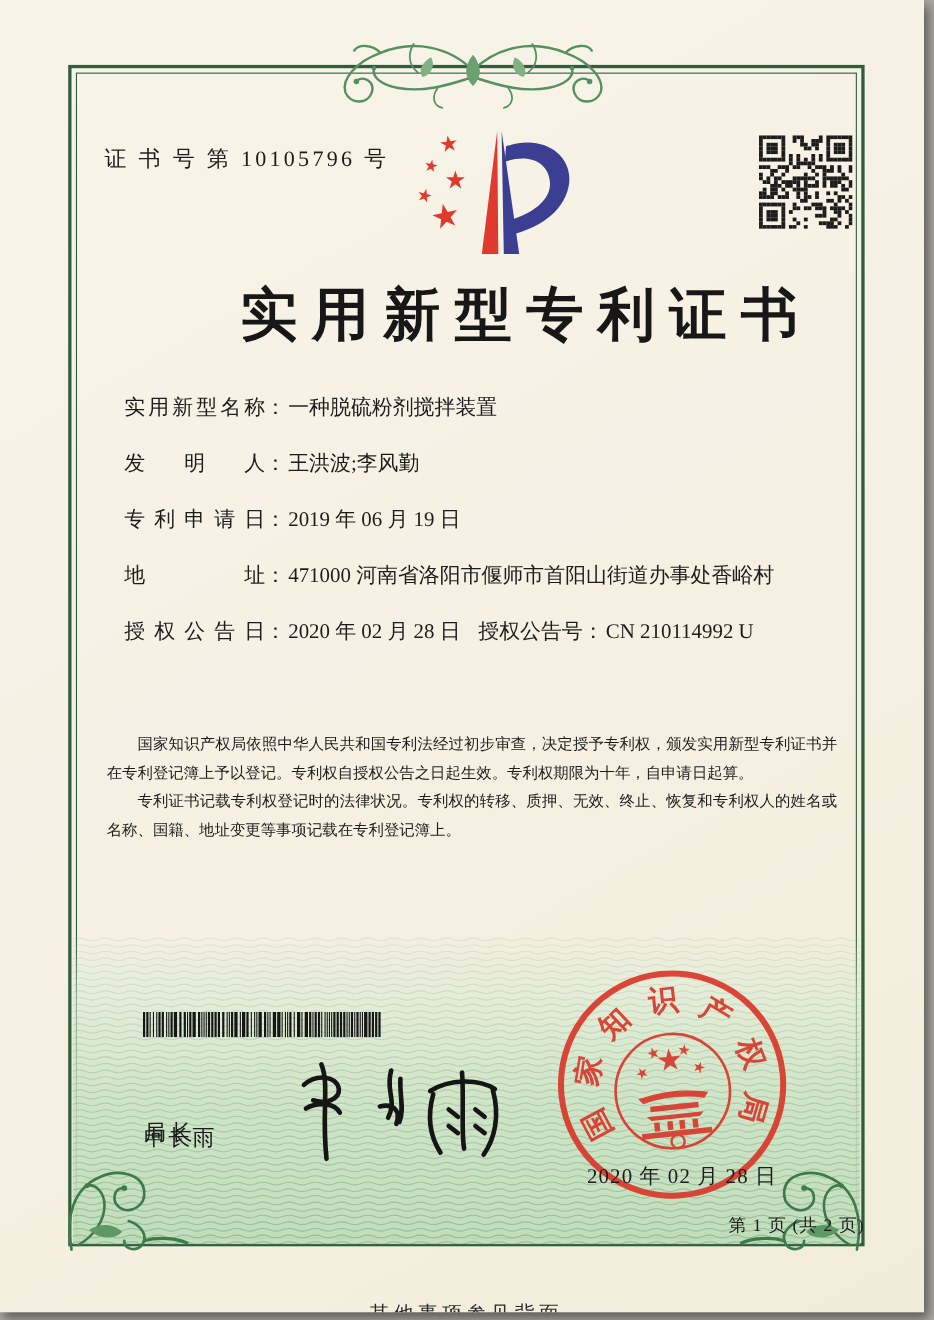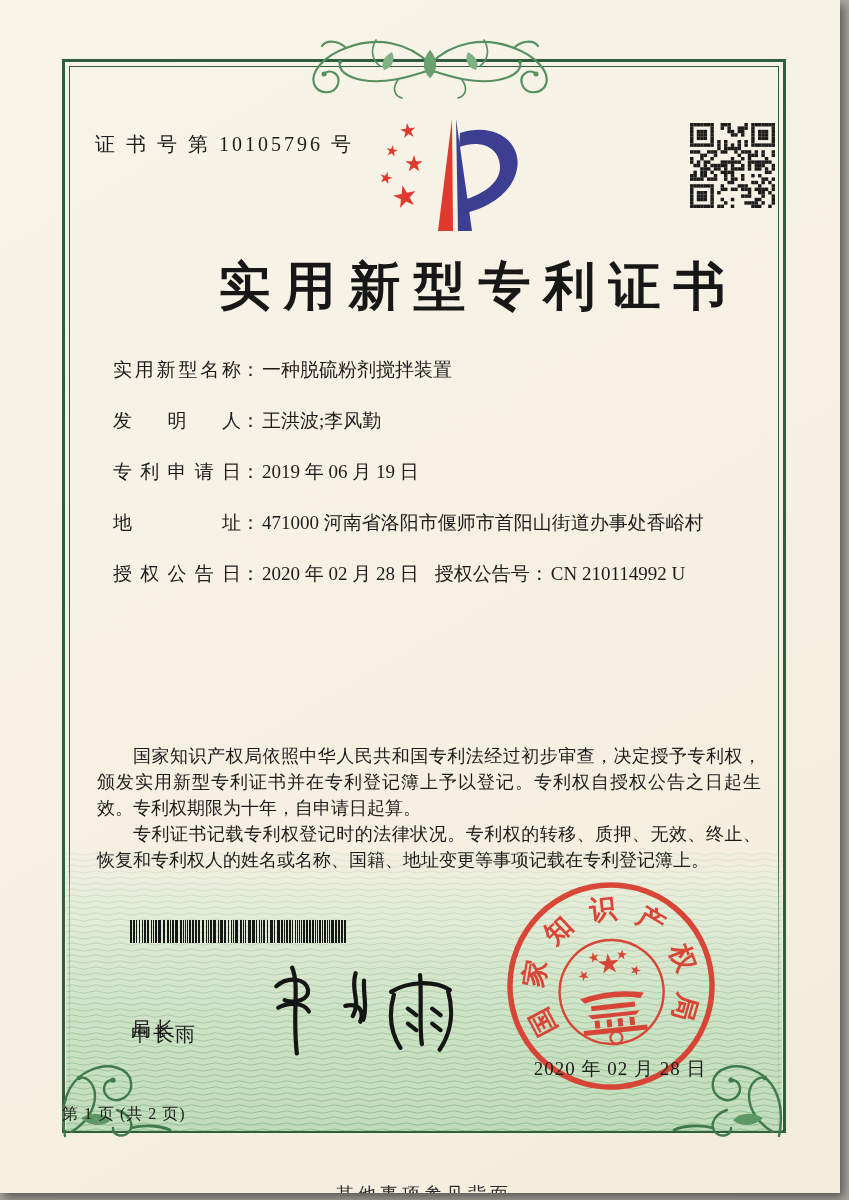--- a/index.html
+++ b/index.html
@@ -23,32 +23,32 @@
 
   .title { left:62px; top:252px; width:820px; text-align:center; font-size:52px; font-weight:700;
            letter-spacing:13px; text-indent:13px; color:#171717; }
 
   .fields { left:113px; top:357px; width:660px; font-size:19px; }
   .frow { height:22px; margin-bottom:29px; white-space:nowrap; }
   .f-label { display:inline-block; width:128px; text-align:justify; text-align-last:justify; vertical-align:top; }
   .f-colon { display:inline-block; width:21px; }
   .pair2 { margin-left:16px; }
 
-  .body-text { left:97px; top:743px; width:664px; font-size:18px; line-height:26px; text-align:justify; }
+  .body-text { left:97px; top:665px; width:664px; font-size:14px; line-height:26px; text-align:justify; }
   .body-text p { text-indent:2em; }
 
   .barcode { left:130px; top:920px; width:218px; height:23px; }
   .sig-title { left:131px; top:988px; font-size:20px; letter-spacing:4px;margin-top:28px; }
   .sig-name  { left:131px; top:1021px; font-size:20px; letter-spacing:2px; }
   .sig-script { left:262px; top:962px; width:205px; height:98px; }
 
   .seal { left:505px; top:880px; width:212px; height:212px; transform:rotate(-6deg); opacity:.93; }
   .seal-date { left:495px; top:1056px; width:250px; text-align:center; font-size:19px; letter-spacing:1px; z-index:6; }
 
-  .page-info { left:62px; top:1104px; width:724px; text-align:left; font-size:16px; letter-spacing:1px; }
+  .page-info { left:62px; top:1104px; width:724px; text-align:right; font-size:16px; letter-spacing:1px; }
   .back-note { left:62px; top:1155px; width:724px; text-align:center; font-size:18px; letter-spacing:4px; color:#2a2a2a;margin-top:27px; }
 
   .ornament-top { left:280px; top:26px; width:300px; height:80px; }
   .corner { width:115px; height:80px; top:1058px; }
   .corner-left { left:57px; }
   .corner-right { left:672px; transform:scaleX(-1); }
   .z2{z-index:2}.z3{z-index:3}.z4{z-index:4}
 </style>
 </head>
 <body>

